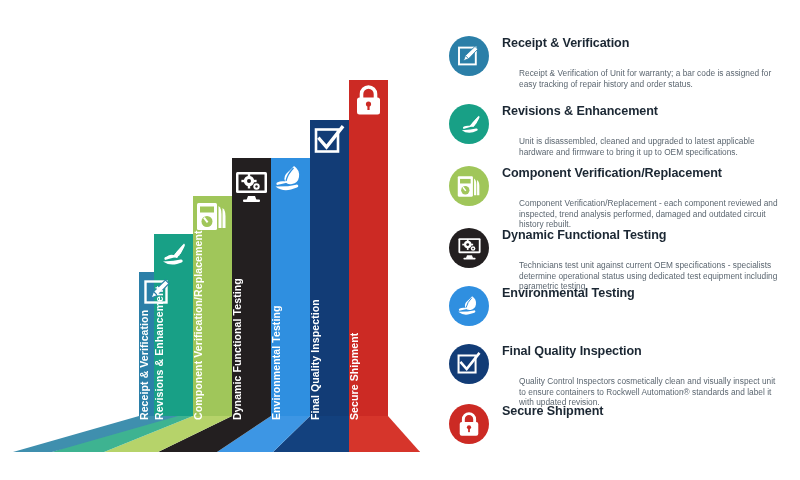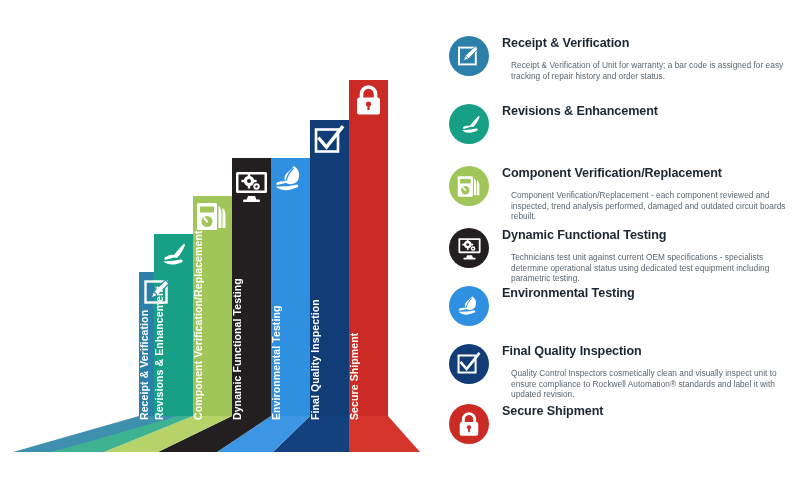--- a/index.html
+++ b/index.html
@@ -38,21 +38,21 @@
     display:flex;align-items:center;justify-content:center;
   }
   .step-circle svg{display:block;}
   .step-body{position:absolute;left:62px;top:0;width:295px;}
   .step-title{
     font-size:12.6px;font-weight:bold;color:#1b2733;
     line-height:15px;margin:0 0 2px 0;letter-spacing:-.1px;
   }
   .step-desc{
     font-size:8.3px;color:#5b6670;line-height:10.6px;
-    margin:9px;letter-spacing:.02px;
+    margin:17px;letter-spacing:.02px;
   }
 </style>
 </head>
 <body>
 
 <div id="infographic">
 
   <div id="chart">
     <svg width="440" height="480" viewBox="0 0 440 480">
 
@@ -195,37 +195,38 @@
         <svg width="25" height="25" viewBox="0 0 31 31">
           <path d="M6 22.5 q6 4.5 14 2.5 l4.5 -1.6 q1.6 -.7 1.1 -2 q-.5 -1.2 -2 -.9 l-7 1.2" fill="#fff"></path>
           <path d="M8 21 q-1.5 -2 .5 -3 q3 -1.4 6.5 -1 l5.5 .5" fill="#fff"></path>
           <path d="M19 13.5 L27 4.5 q1.5 1 .7 2.6 L23.5 15 Z" fill="#fff"></path>
           <path d="M17.5 15.5 L26 6 q1.5 1.1 .6 2.7 L22 17 Z" fill="#fff"></path>
           <path d="M15.5 17.5 L24 8.5 q1.4 1.1 .6 2.6 L20.5 18.5 Z" fill="#fff"></path>
         </svg>
       </div>
       <div class="step-body">
         <p class="step-title">Revisions &amp; Enhancement</p>
+        <p class="step-desc">Unit is disassembled, cleaned and upgraded to latest applicable hardware and firmware to bring it up to OEM specifications.</p>
       </div>
     </div>
 
     <div class="step" style="top:166px;">
       <div class="step-circle" style="background:#a0c65a;">
         <svg width="25" height="25" viewBox="0 0 33 33">
           <rect x="1" y="3" width="20" height="27" rx="1.5" fill="#fff"></rect>
           <rect x="4" y="6.5" width="14" height="6" fill="#a0c65a"></rect>
           <circle cx="11" cy="21.5" r="5.5" fill="#a0c65a"></circle>
           <rect x="10" y="16.5" width="2" height="6" fill="#fff" transform="rotate(-38 11 21.5)"></rect>
           <path d="M22.5 6 q3 2 3 8 v14 h-3 z" fill="#fff"></path>
           <path d="M26.5 8 q3 2 3 8 v12 h-3 z" fill="#fff"></path>
         </svg>
       </div>
       <div class="step-body">
         <p class="step-title">Component Verification/Replacement</p>
-        <p class="step-desc">Component Verification/Replacement - each component reviewed and inspected, trend analysis performed, damaged and outdated circuit boards rebuilt.</p>
+        <p class="step-desc">Component Verification/Replacement - each component reviewed and inspected, trend analysis performed, damaged and outdated circuit history rebuilt.</p>
       </div>
     </div>
 
     <div class="step" style="top:228px;">
       <div class="step-circle" style="background:#231f20;">
         <svg width="25" height="25" viewBox="0 0 35 35">
           <rect x="2" y="3" width="31" height="21" rx="1.5" fill="#fff"></rect>
           <rect x="4.5" y="5.5" width="26" height="16" fill="#231f20"></rect>
           <path d="M14 27 h7 l1.5 4 h-10 z" fill="#fff"></path>
           <rect x="9" y="30.5" width="17" height="2.4" rx="1" fill="#fff"></rect>
@@ -263,21 +264,21 @@
 
     <div class="step" style="top:344px;">
       <div class="step-circle" style="background:#123c76;">
         <svg width="24" height="24" viewBox="0 0 31 31">
           <rect x="2" y="4.5" width="22" height="22" fill="none" stroke="#fff" stroke-width="2.6"></rect>
           <path d="M5.5 14 L12.5 22 L28 2.5" fill="none" stroke="#fff" stroke-width="3.4" stroke-linecap="square"></path>
         </svg>
       </div>
       <div class="step-body">
         <p class="step-title">Final Quality Inspection</p>
-        <p class="step-desc">Quality Control Inspectors cosmetically clean and visually inspect unit to ensure compliance to Rockwell Automation® standards and label it with updated revision.</p>
+        <p class="step-desc">Quality Control Inspectors cosmetically clean and visually inspect unit to ensure containers to Rockwell Automation® standards and label it with updated revision.</p>
       </div>
     </div>
 
     <div class="step" style="top:404px;">
       <div class="step-circle" style="background:#cc2a24;">
         <svg width="22" height="25" viewBox="0 0 27 31">
           <path d="M6.5 13 v-4 a7 7 0 0 1 14 0 v4" fill="none" stroke="#fff" stroke-width="3.6"></path>
           <rect x="2" y="12.5" width="23" height="17" rx="2.5" fill="#fff"></rect>
           <circle cx="13.5" cy="19" r="2.6" fill="#cc2a24"></circle>
           <rect x="12.4" y="19" width="2.2" height="6" fill="#cc2a24"></rect>

